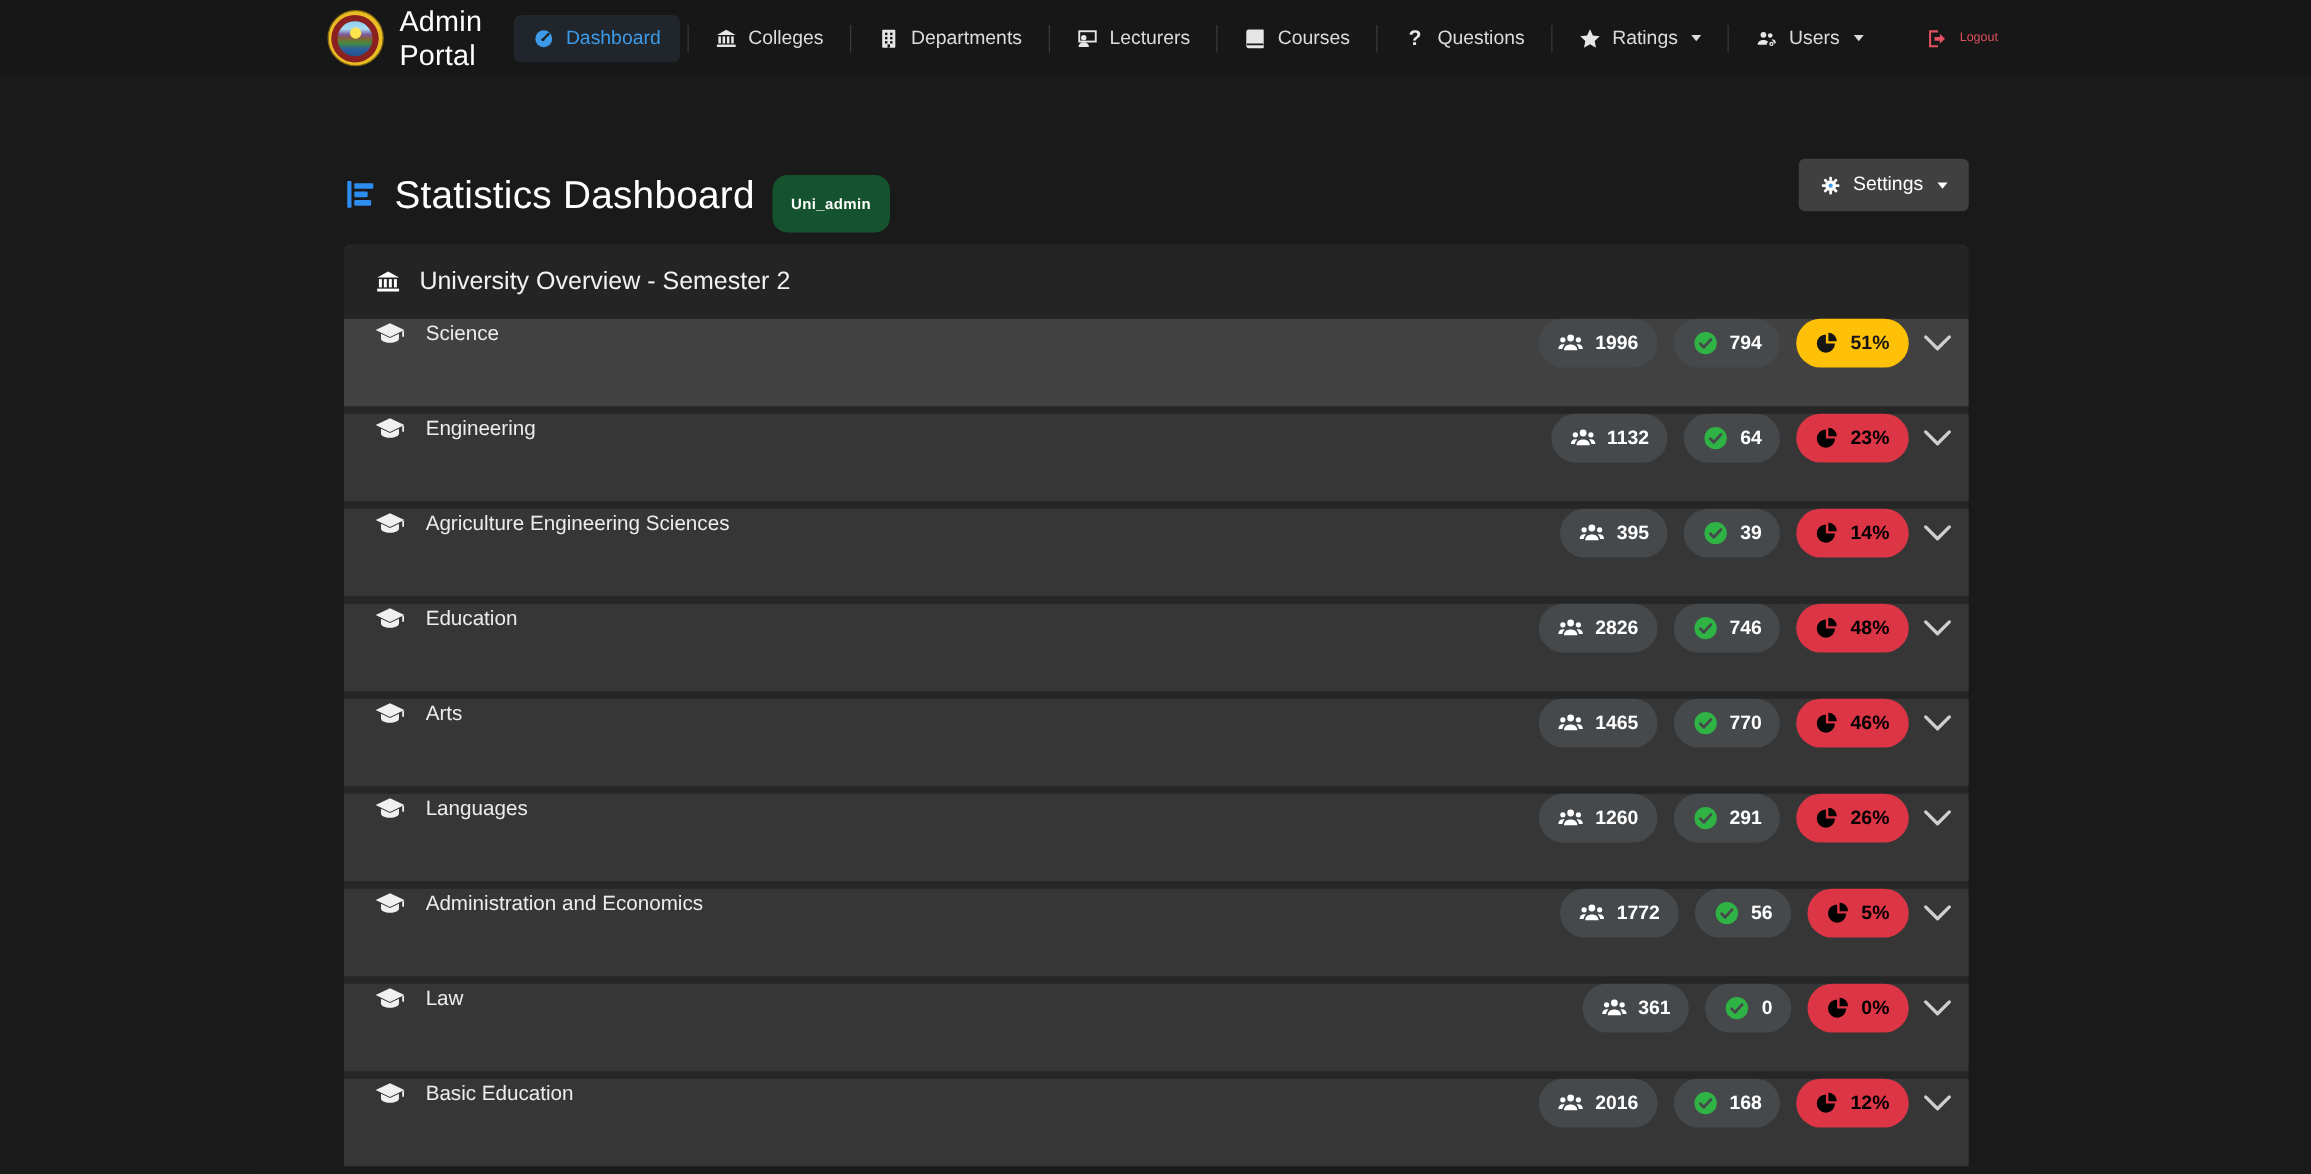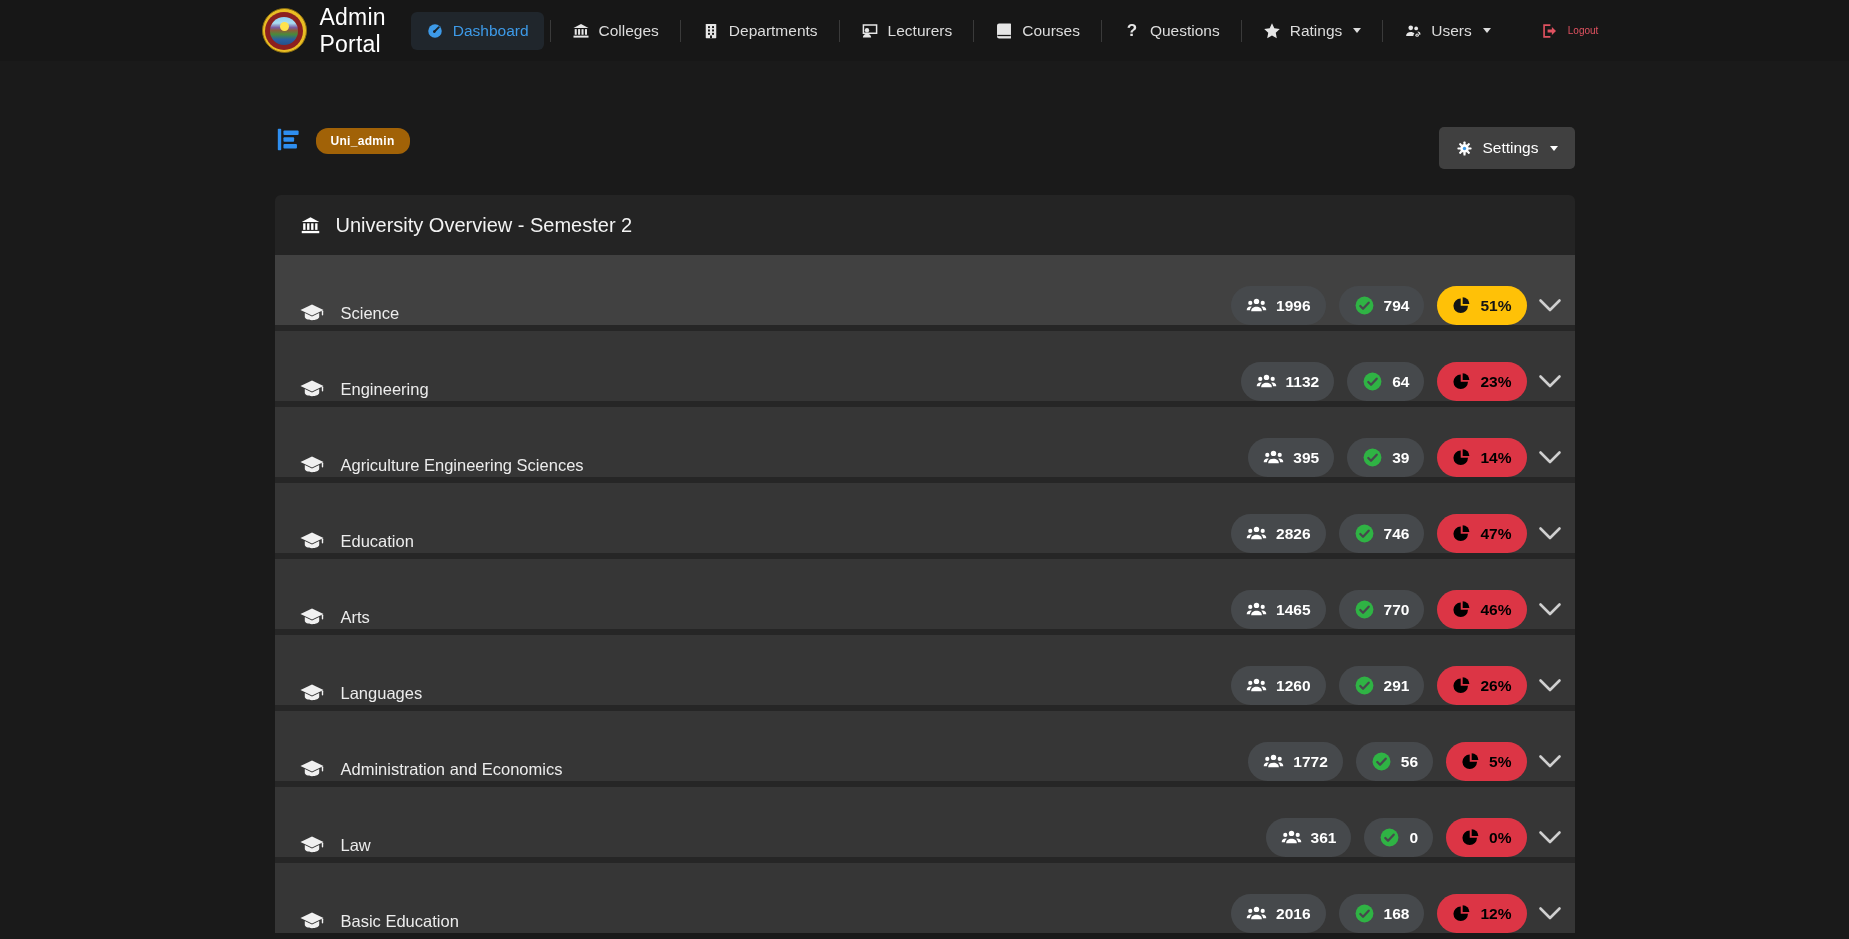--- a/index.html
+++ b/index.html
@@ -67,22 +67,22 @@
   .logout-link .nicon, .logout-link .nicon svg { width:18px; height:18px; }
 
   
   .main { width:1300px; margin:0 auto; padding-top:64px; }
   .title-row { display:flex; align-items:flex-start; justify-content:space-between; height:44px; }
   .title-left { display:flex; align-items:center; gap:14px; }
   .title-icon { width:27px; height:27px; color:#2e8ef0; }
   .title-icon svg { width:27px; height:27px; }
   h1.page-title { margin:0; font-size:31px; font-weight:400; color:#fff; line-height:42px; letter-spacing:.2px; }
   .role-badge {
-    background:#a16207; color:#fff; font-size:12px; font-weight:700;
-    padding:6px 15px; border-radius:12px; margin-top:3px; align-self:flex-start;
+    background:#14532d; color:#fff; font-size:12px; font-weight:700;
+    padding:16px 15px; border-radius:12px; margin-top:15px; align-self:flex-start;
     letter-spacing:.3px;
   }
   .settings-btn {
     display:flex; align-items:center; gap:9px;
     background:#404040; border:none; color:#fff;
     font-family:inherit; font-size:15.5px;
     height:42px; padding:0 17px; border-radius:5px; cursor:pointer; margin-top:2px;
   }
   .settings-btn .nicon, .settings-btn .nicon svg { width:17px; height:17px; }
 
@@ -90,21 +90,21 @@
   .card { margin-top:26px; border-radius:6px 6px 0 0; overflow:hidden; }
   .card-header {
     height:60px; background:#242424; display:flex; align-items:center;
     gap:15px; padding:0 25px; color:#f2f2f2; font-size:20px;
   }
   .card-header .nicon, .card-header .nicon svg { width:21px; height:21px; color:#fff; }
 
   .rows { background:#262626; }
   .row {
     height:70px; margin-bottom:6px; background:#363636;
-    display:flex; align-items:flex-end; justify-content:space-between;
+    display:flex; align-items:flex-start; justify-content:space-between;
     padding:0 13px 0 25px; cursor:pointer;
   }
   .row.hl { background:#414141; }
   .row-left { display:flex; align-items:center; gap:17px; }
   .row-left .nicon, .row-left .nicon svg { width:24px; height:24px; color:#f0f0f0; }
   .row-name { font-size:16.5px; color:#ececec; }
 
   .row-right { display:flex; align-items:center; }
   .pill {
     display:inline-flex; align-items:center; gap:9px;
@@ -252,20 +252,21 @@
   <div class="title-row">
     <div class="title-left">
       <span class="title-icon">
           <svg viewBox="0 0 24 24" fill="currentColor">
             <rect x="2.5" y="2.5" width="3" height="19" rx="0.6"></rect>
             <rect x="7.5" y="4" width="13.5" height="4" rx="0.8"></rect>
             <rect x="7.5" y="10" width="9.5" height="4" rx="0.8"></rect>
             <rect x="7.5" y="16" width="12" height="4" rx="0.8"></rect>
           </svg>
         </span>
+      <h1 class="page-title">Statistics Dashboard</h1>
       <span class="role-badge">Uni_admin</span>
     </div>
     <button class="settings-btn">
       <span class="nicon">
           <svg viewBox="0 0 24 24" fill="currentColor">
             <g>
               <rect x="10.5" y="2" width="3" height="4.4" rx="1"></rect>
               <rect x="10.5" y="17.6" width="3" height="4.4" rx="1"></rect>
               <rect x="2" y="10.5" width="4.4" height="3" rx="1"></rect>
               <rect x="17.6" y="10.5" width="4.4" height="3" rx="1"></rect>
@@ -484,21 +485,21 @@
               </span>
         <b class="passed">746</b>
       </span>
       <span class="pill pill-pct pct-danger">
         <span class="picon">
                 <svg viewBox="0 0 24 24" fill="currentColor">
                   <path d="M11 3.2 A9.2 9.2 0 1 0 20.2 12.4 L11 12.4 Z"></path>
                   <path d="M13.5 1.5 A8.5 8.5 0 0 1 22 10 L13.5 10 Z"></path>
                 </svg>
               </span>
-        <b class="pct-v">47%</b>
+        <b class="pct-v">48%</b>
       </span>
       <span class="chev">
               <svg viewBox="0 0 24 14" fill="none" stroke="#cfcfcf" stroke-width="2.6" stroke-linecap="round" stroke-linejoin="round">
                 <polyline points="2.5,2 12,11.5 21.5,2"></polyline>
               </svg>
             </span>
     </div>
   </div>
         <div class="row">
     <div class="row-left">

